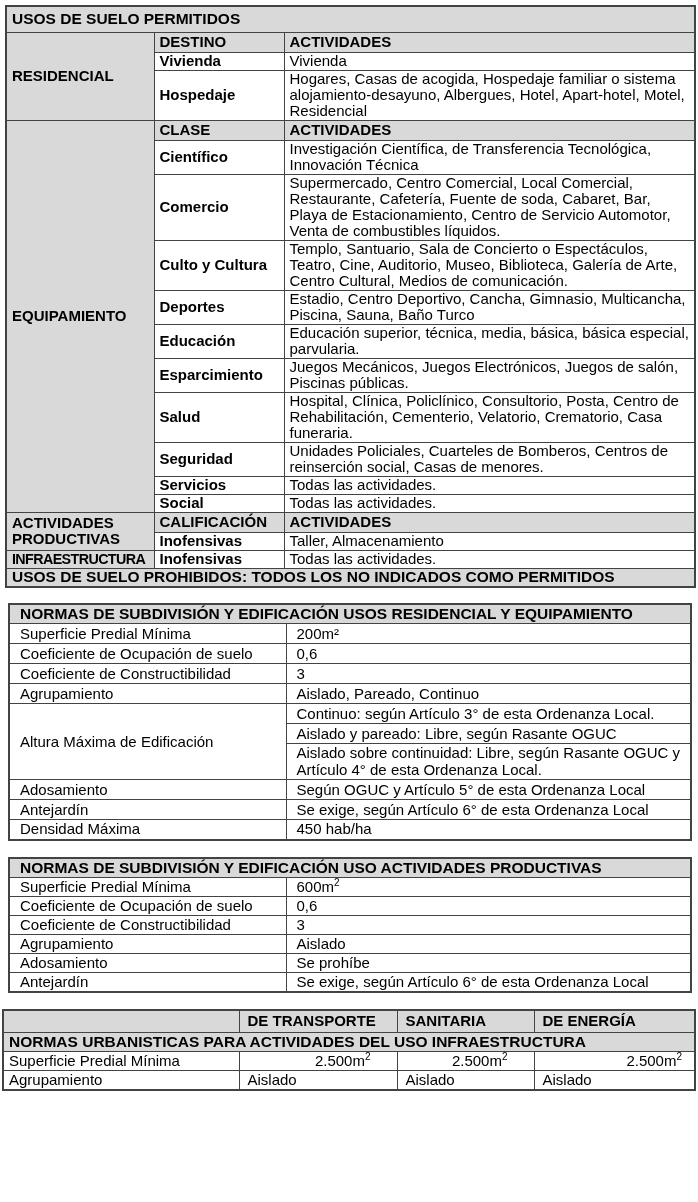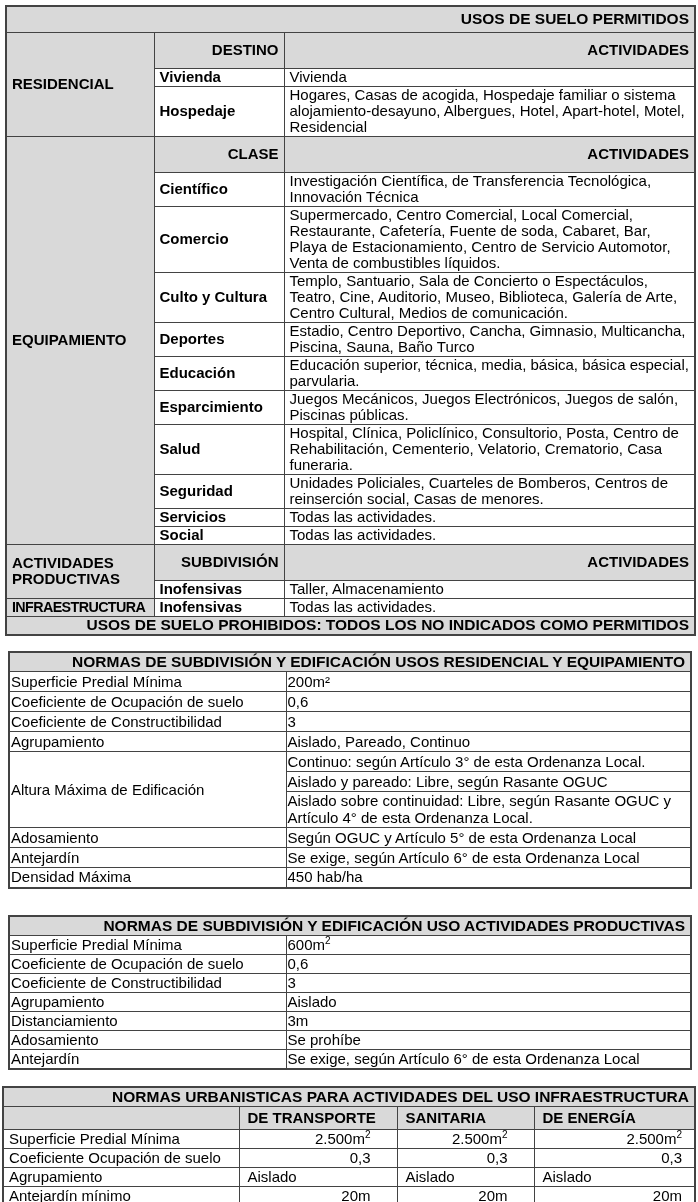--- a/index.html
+++ b/index.html
@@ -16,37 +16,37 @@
   }
   .sheet td {
     border: 1px solid var(--border, #434343);
     padding: 0 5px 1px 5px;
     vertical-align: middle;
     line-height: 16px;
     overflow: hidden;
   }
   .band { background: var(--band-bg, #d9d9d9); }
   .b { font-weight: bold; }
-  .c { text-align: right; }
+  .c { text-align: left; }
   .top { vertical-align: top; }
   .h26 { height: 26px; font-size: 15.5px; }
-  .h20 { height: 36px; }
+  .h20 { height: 20px; }
   .h30 { height: 16px; font-size: 15.5px; }
   sup { font-size: 10px; line-height: 0; }
 
   
   #t1 { width: 691px; margin: 5px 0 0 5px; }
   #t1 td.cat { }
   #t1 td.fit { letter-spacing: -0.6px; white-space: nowrap; font-size: 14.3px; }
 
   
   #t2, #t3 { width: 684px; margin-left: 8px; }
   #t2 { margin-top: 15px; }
-  #t3 { margin-top: 26px; }
-  #t2 td, #t3 td { line-height: 17px; padding-left: 1px; }
+  #t3 { margin-top: 16px; }
+  #t2 td, #t3 td { line-height: 17px; padding-left: 10px; }
   #t2 td { height: 20px; }
   #t3 td { height: 19px; }
   #t2 td.val, #t3 td.val { }
 
   
   #t4 { width: 694px; margin: 16px 0 0 2px; }
   #t4 td { line-height: 17px; height: 19px; }
   #t4 .h24 { height: 23px; }
   #t4 td.hdr { padding-left: 8px; }
   #t4 td.num { text-align: right; padding-right: 26px; }
@@ -121,21 +121,21 @@
     <tr>
       <td class="b">Servicios</td>
       <td>Todas las actividades.</td>
     </tr>
     <tr>
       <td class="b">Social</td>
       <td>Todas las actividades.</td>
     </tr>
     <tr>
       <td rowspan="2" class="band b cat">ACTIVIDADES PRODUCTIVAS</td>
-      <td class="band b c h20">SUBDIVISIÓN</td>
+      <td class="band b c h20">CALIFICACIÓN</td>
       <td class="band b c h20">ACTIVIDADES</td>
     </tr>
     <tr>
       <td class="b">Inofensivas</td>
       <td>Taller, Almacenamiento</td>
     </tr>
     <tr>
       <td class="band b cat fit">INFRAESTRUCTURA</td>
       <td class="b">Inofensivas</td>
       <td>Todas las actividades.</td>
@@ -215,71 +215,55 @@
     </tr>
     <tr>
       <td>Coeficiente de Constructibilidad</td>
       <td class="val">3</td>
     </tr>
     <tr>
       <td>Agrupamiento</td>
       <td class="val">Aislado</td>
     </tr>
     <tr>
-      <td>Distanciamiento</td>
-      <td class="val">3m</td>
-    </tr>
-    <tr>
       <td>Adosamiento</td>
       <td class="val">Se prohíbe</td>
     </tr>
     <tr>
       <td>Antejardín</td>
       <td class="val">Se exige, según Artículo 6° de esta Ordenanza Local</td>
     </tr>
   </tbody>
     </table>
 
   <table class="sheet" id="t4">
     <colgroup>
         <col style="width:236px">
         <col style="width:158px">
         <col style="width:137px">
         <col>
       </colgroup>
     <tbody>
         <tr>
-      <td colspan="4" class="band b c h26">NORMAS URBANISTICAS PARA ACTIVIDADES DEL USO INFRAESTRUCTURA</td>
-    </tr>
-    <tr>
       <td class="band h24"></td>
       <td class="band b hdr h24">DE TRANSPORTE</td>
       <td class="band b hdr h24">SANITARIA</td>
       <td class="band b hdr h24">DE ENERGÍA</td>
     </tr>
     <tr>
+      <td colspan="4" class="band b c h26">NORMAS URBANISTICAS PARA ACTIVIDADES DEL USO INFRAESTRUCTURA</td>
+    </tr>
+    <tr>
       <td>Superficie Predial Mínima</td>
       <td class="num"><span>2.500m</span><sup>2</sup></td>
       <td class="num"><span>2.500m</span><sup>2</sup></td>
       <td class="numlast"><span>2.500m</span><sup>2</sup></td>
     </tr>
     <tr>
-      <td>Coeficiente Ocupación de suelo</td>
-      <td class="num">0,3</td>
-      <td class="num">0,3</td>
-      <td class="numlast">0,3</td>
-    </tr>
-    <tr>
       <td>Agrupamiento</td>
       <td class="txt">Aislado</td>
       <td class="txt">Aislado</td>
       <td class="txt">Aislado</td>
     </tr>
-    <tr>
-      <td>Antejardín mínimo</td>
-      <td class="num">20m</td>
-      <td class="num">20m</td>
-      <td class="numlast">20m</td>
-    </tr>
   </tbody>
     </table>
 
 </div>
 
 </body></html>

